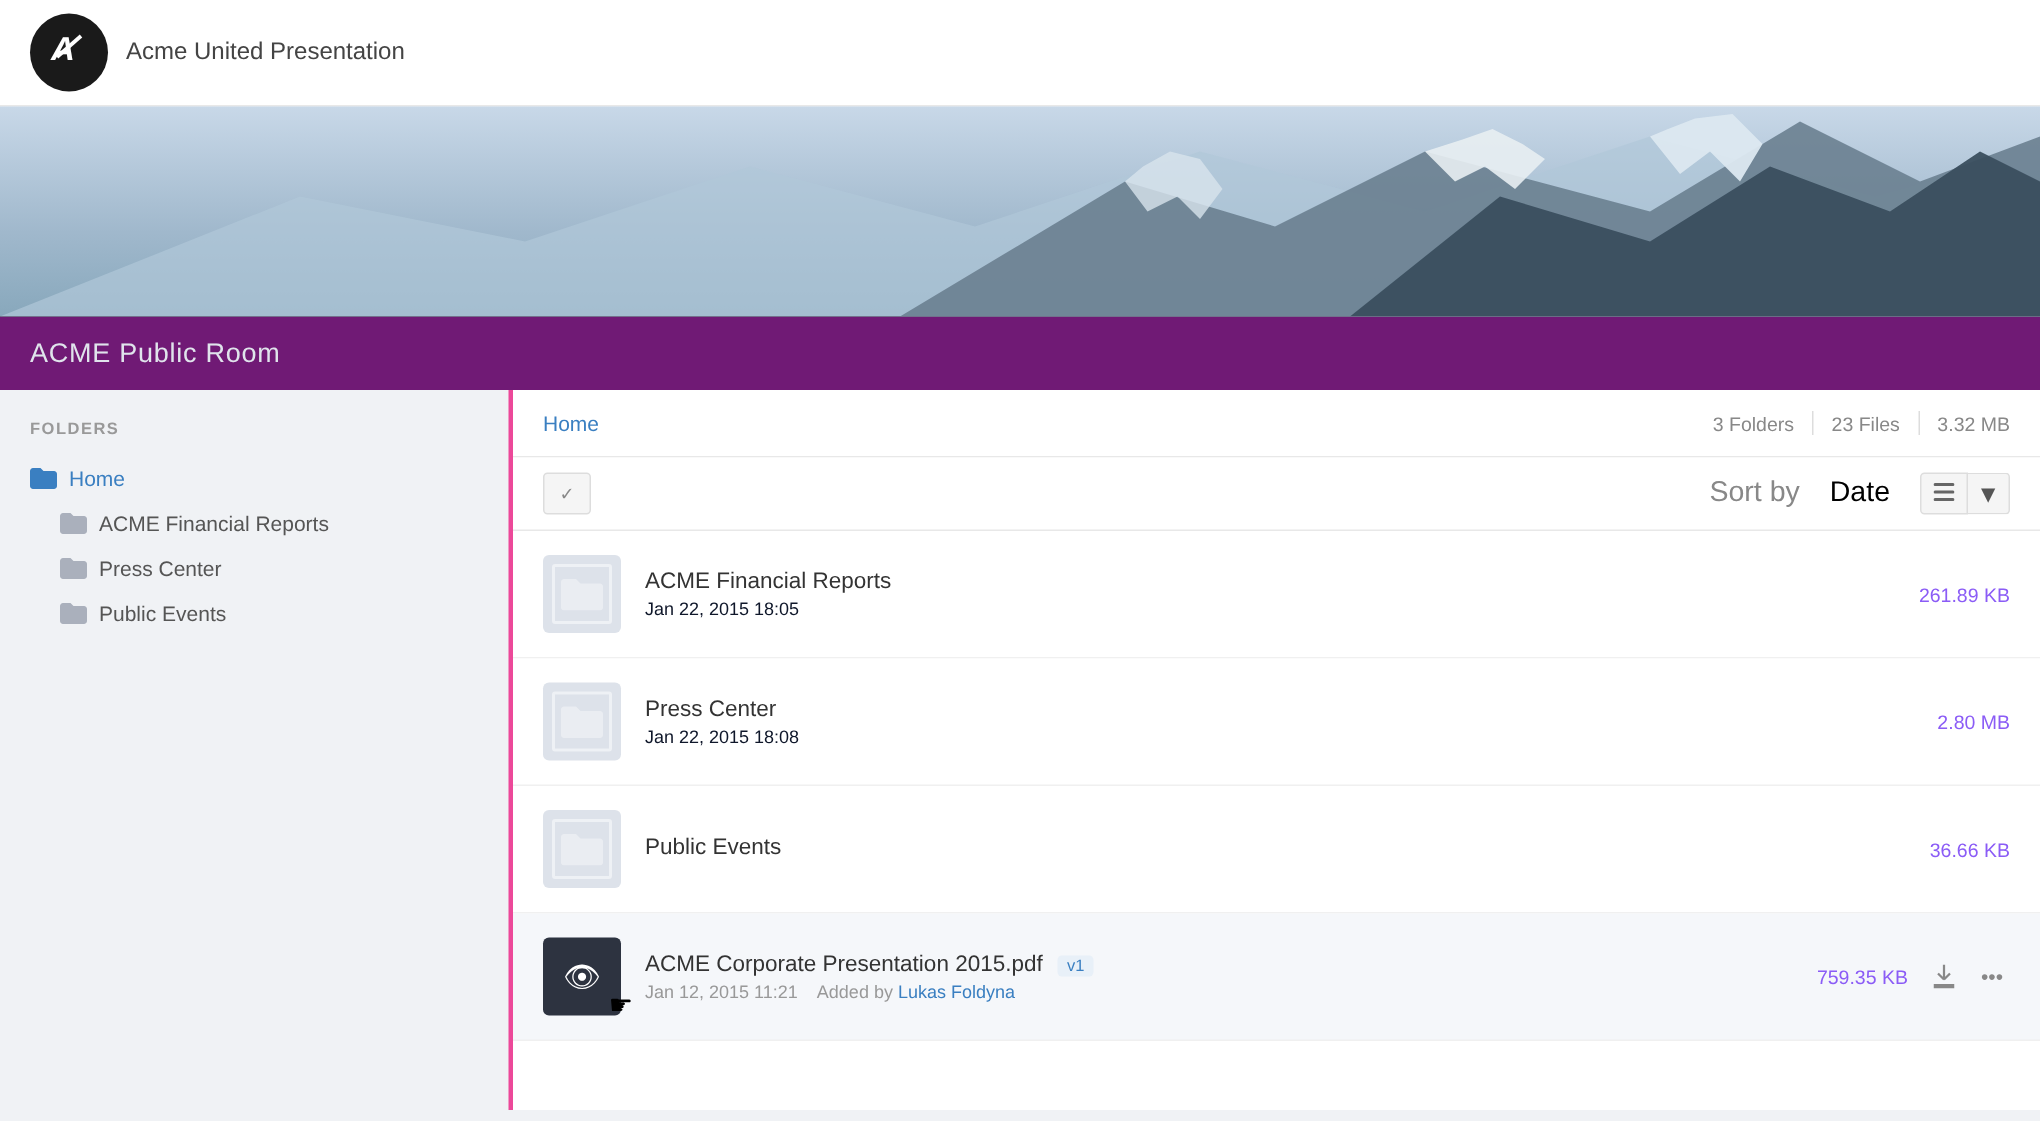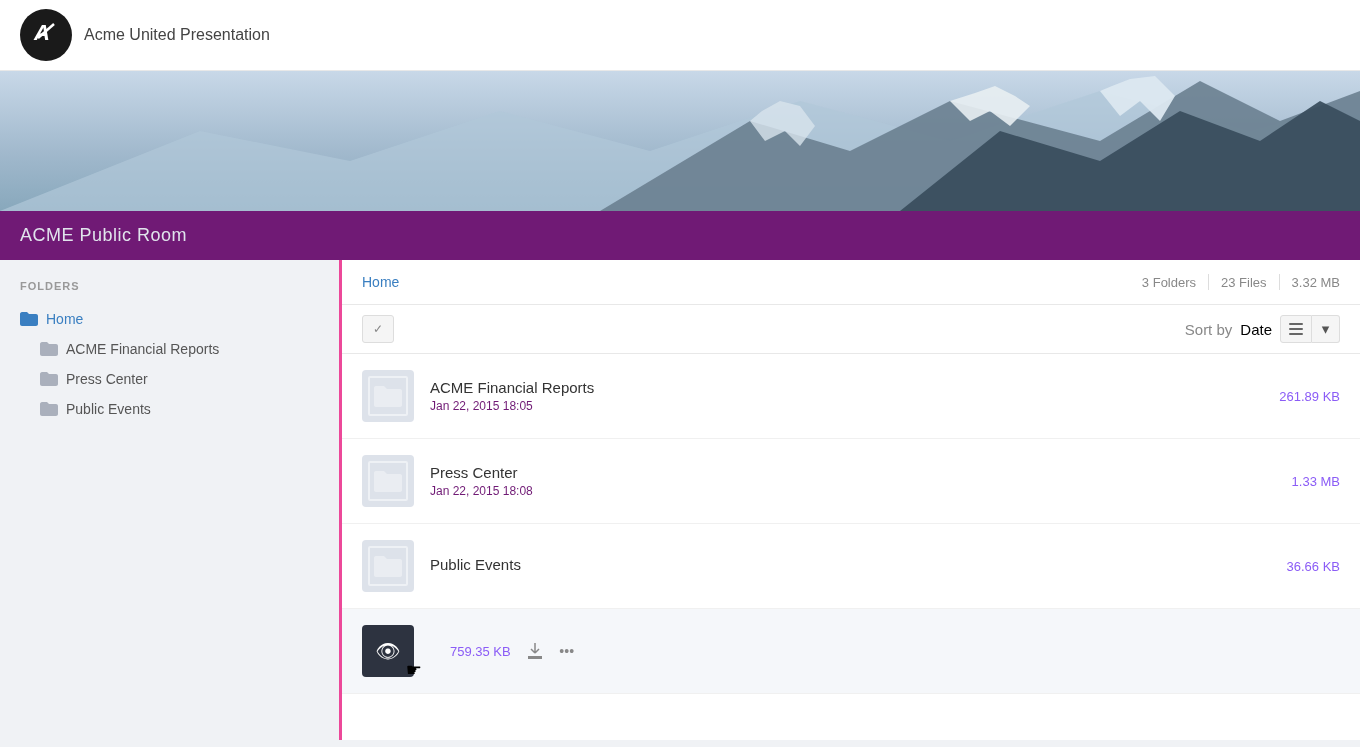--- a/index.html
+++ b/index.html
@@ -149,22 +149,22 @@
       border: 1px solid #ddd;
       border-radius: 3px;
       display: flex; align-items: center; justify-content: center;
       cursor: pointer;
       color: #888;
       font-size: 12px;
     }
     .sort-area {
       display: flex;
       align-items: center;
-      gap: 8px;
-      font-size: 15px;
+      gap: 20px;
+      font-size: 19px;
       color: #666;
     }
     .sort-label { color: #888; }
     .sort-value { color: #000000; font-weight: 500; }
     .list-view-btn {
       width: 32px; height: 28px;
       background: #f5f5f5;
       border: 1px solid #ddd;
       border-radius: 3px 0 0 3px;
       display: flex; align-items: center; justify-content: center;
@@ -220,21 +220,21 @@
     .eye-icon { font-size: 20px; color: #fff; }
     .file-info { flex: 1; }
     .file-name {
       font-size: 15px;
       color: #333;
       font-weight: 400;
       margin-bottom: 3px;
     }
     .file-date {
       font-size: 12px;
-      color: #701a75;
+      color: #0f172a;
     }
     .file-added {
       font-size: 12px;
       color: #999;
     }
     .file-added a { color: #3a7fc1; text-decoration: none; }
     .file-size {
       font-size: 13px;
       color: #8b5cf6;
       margin-left: 20px;
@@ -411,39 +411,51 @@
     <div class="file-item">
       <div class="folder-thumb">
         <svg width="28" height="22" viewBox="0 0 28 22" fill="none">
           <path d="M0 3C0 1.9 0.9 1 2 1H10L13 4H26C27.1 4 28 4.9 28 6V20C28 21.1 27.1 22 26 22H2C0.9 22 0 21.1 0 20V3Z" fill="rgba(255,255,255,0.4)"></path>
         </svg>
       </div>
       <div class="file-info">
         <div class="file-name">Press Center</div>
         <div class="file-date">Jan 22, 2015 18:08</div>
       </div>
-      <div class="file-size">1.33 MB</div>
+      <div class="file-size">2.80 MB</div>
     </div>
 
     <div class="file-item">
       <div class="folder-thumb">
         <svg width="28" height="22" viewBox="0 0 28 22" fill="none">
           <path d="M0 3C0 1.9 0.9 1 2 1H10L13 4H26C27.1 4 28 4.9 28 6V20C28 21.1 27.1 22 26 22H2C0.9 22 0 21.1 0 20V3Z" fill="rgba(255,255,255,0.4)"></path>
         </svg>
       </div>
       <div class="file-info">
         <div class="file-name">Public Events</div>
       </div>
       <div class="file-size">36.66 KB</div>
     </div>
 
     <div class="file-item highlighted">
       <div class="file-thumb cursor-overlay">
         <span class="eye-icon">👁</span>
         <span class="cursor-hand">☛</span>
+      </div>
+      <div class="file-info">
+        <div class="file-name">
+          <span>ACME Corporate Presentation 2015.pdf</span>
+          <span class="version-badge">v1</span>
+        </div>
+        <div class="file-added">
+          <span>Jan 12, 2015 11:21</span>
+          &nbsp;&nbsp;
+          <span>Added by</span>
+          <a href="#">Lukas Foldyna</a>
+        </div>
       </div>
       <div class="file-size">759.35 KB</div>
       <div class="file-actions">
         <div class="action-btn">
           <svg width="14" height="16" viewBox="0 0 14 16" fill="none">
             <path d="M7 0V10M7 10L3 6M7 10L11 6" stroke="#888" stroke-width="1.5"></path>
             <path d="M0 13H14V16H0Z" fill="#888"></path>
           </svg>
         </div>
         <div class="action-btn">

